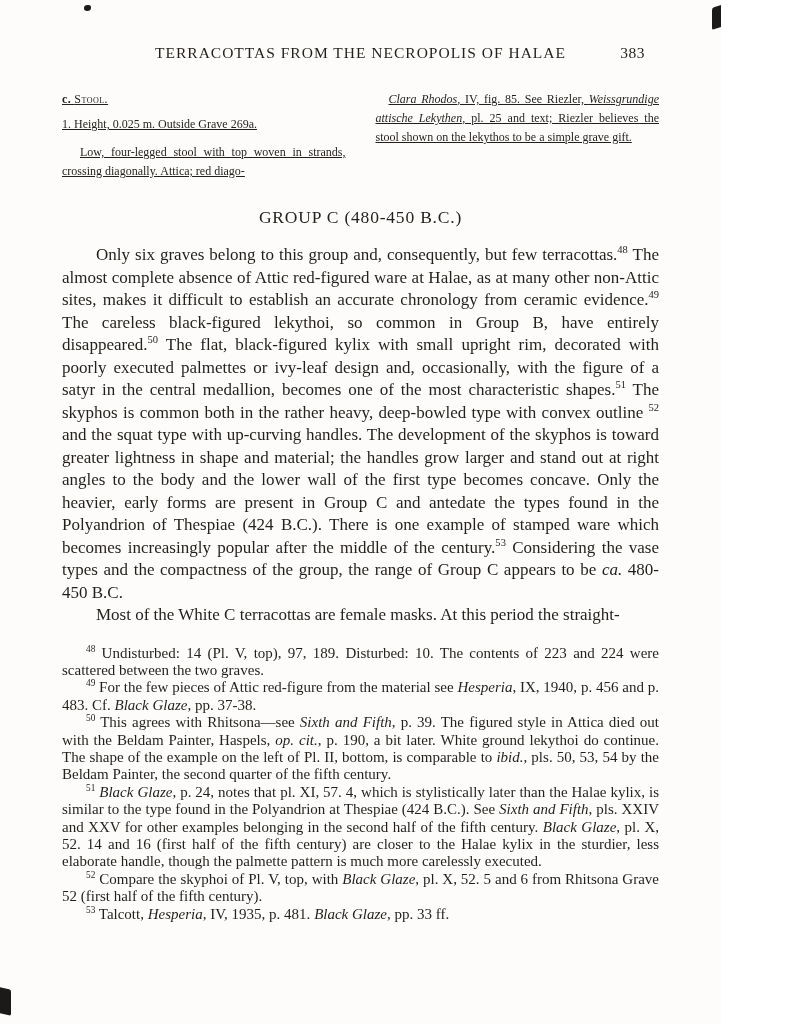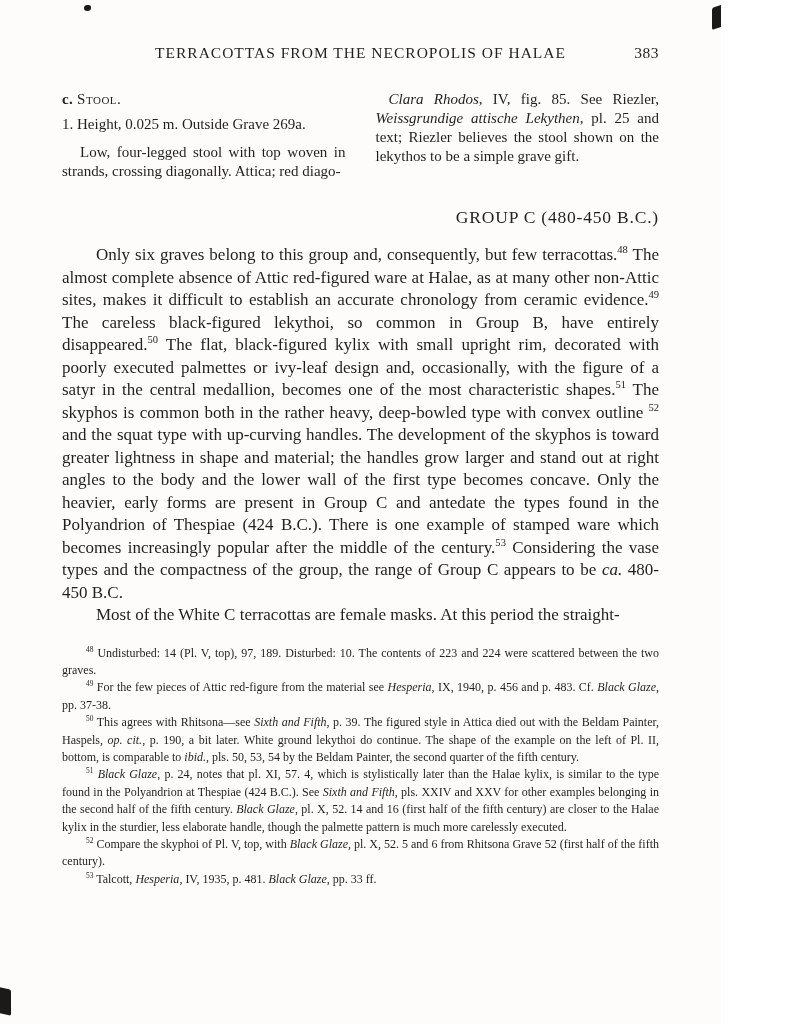--- a/index.html
+++ b/index.html
@@ -26,46 +26,47 @@
     position: relative;
     text-align: center;
     font-size: 15.5px;
     letter-spacing: 1px;
     height: 20px;
     margin-bottom: 26px;
     white-space: nowrap;
   }
   .page-num {
     position: absolute;
-    right: 0;
+    right: 14px;
     top: 0;
     letter-spacing: 0.5px;
   }
 
   
   .catalog {
     display: flex;
     gap: 30px;
-    font-size: 15px;
+    font-size: 12px;
     line-height: 19px;
+    text-decoration: underline;
   }
   .catalog .col { flex: 1 1 0; }
   .catalog p { margin: 0; }
   .cat-heading { margin-bottom: 6px !important; letter-spacing: 0.3px; }
   .cat-heading .lead { font-weight: bold; }
   .cat-entry { margin-bottom: 9px !important; }
   .cat-para { text-align: justify; }
   .indent { text-indent: 18px; }
   .indent-sm { text-indent: 13px; }
   .sc { font-variant: small-caps; letter-spacing: 0.5px; }
 
   
   .section-heading {
     margin: 26px 0 16px 0;
-    text-align: right;
+    text-align: center;
     font-weight: normal;
     font-size: 17.5px;
     letter-spacing: 0.8px;
   }
 
   
   .body-text { }
   .body-para {
     margin: 0;
     font-size: 17px;
@@ -76,21 +77,21 @@
   sup {
     font-size: 0.62em;
     vertical-align: super;
     line-height: 0;
   }
 
   
   .footnotes { margin-top: 18px; }
   .footnote {
     margin: 0;
-    font-size: 12px;
+    font-size: 15px;
     line-height: 17.4px;
     text-align: justify;
     text-indent: 24px;
   }
 </style>
 </head>
 <body>
 
 <div class="page">
 

